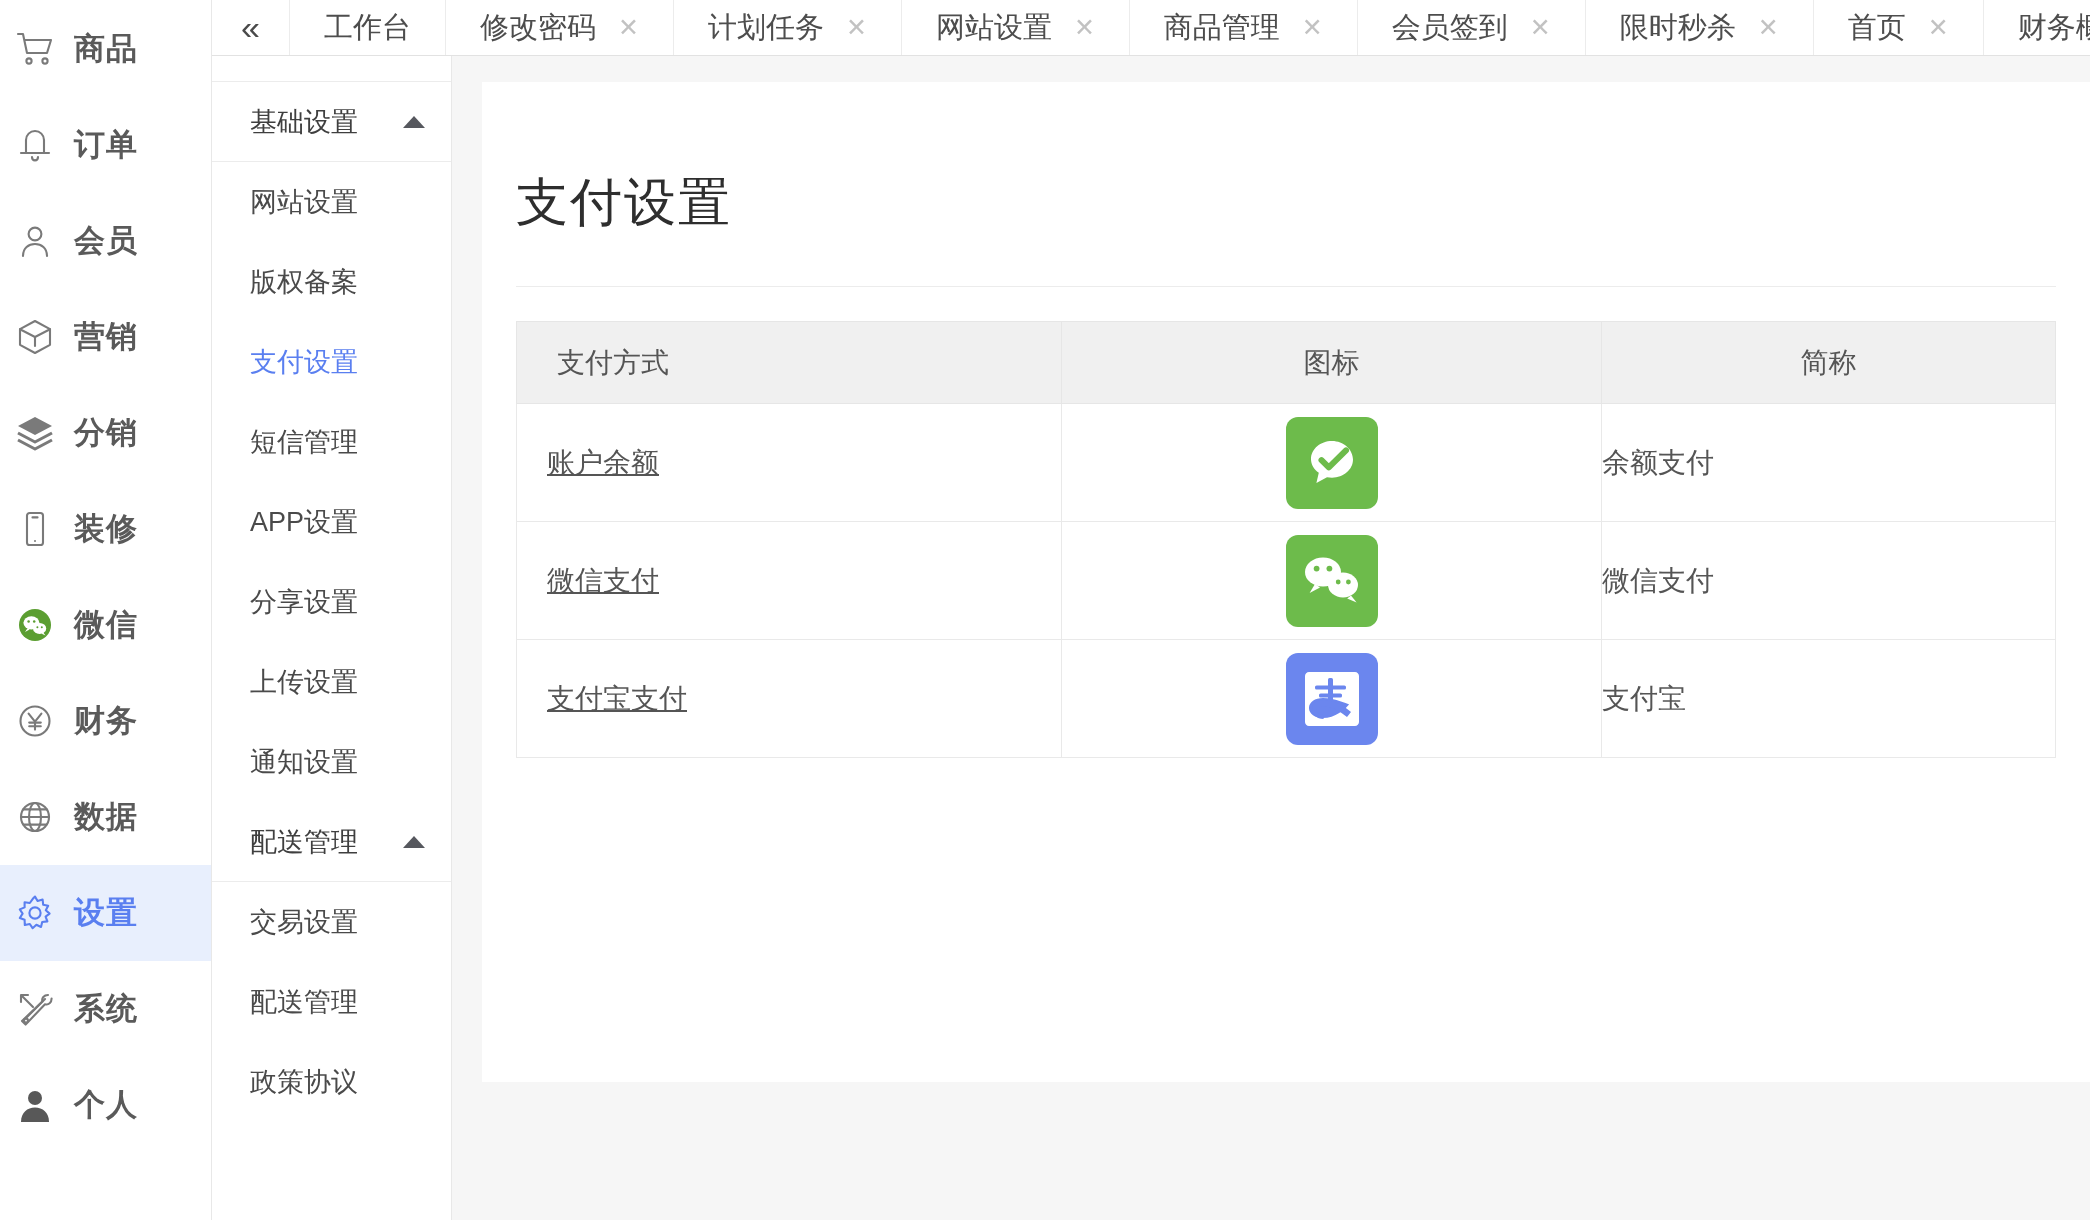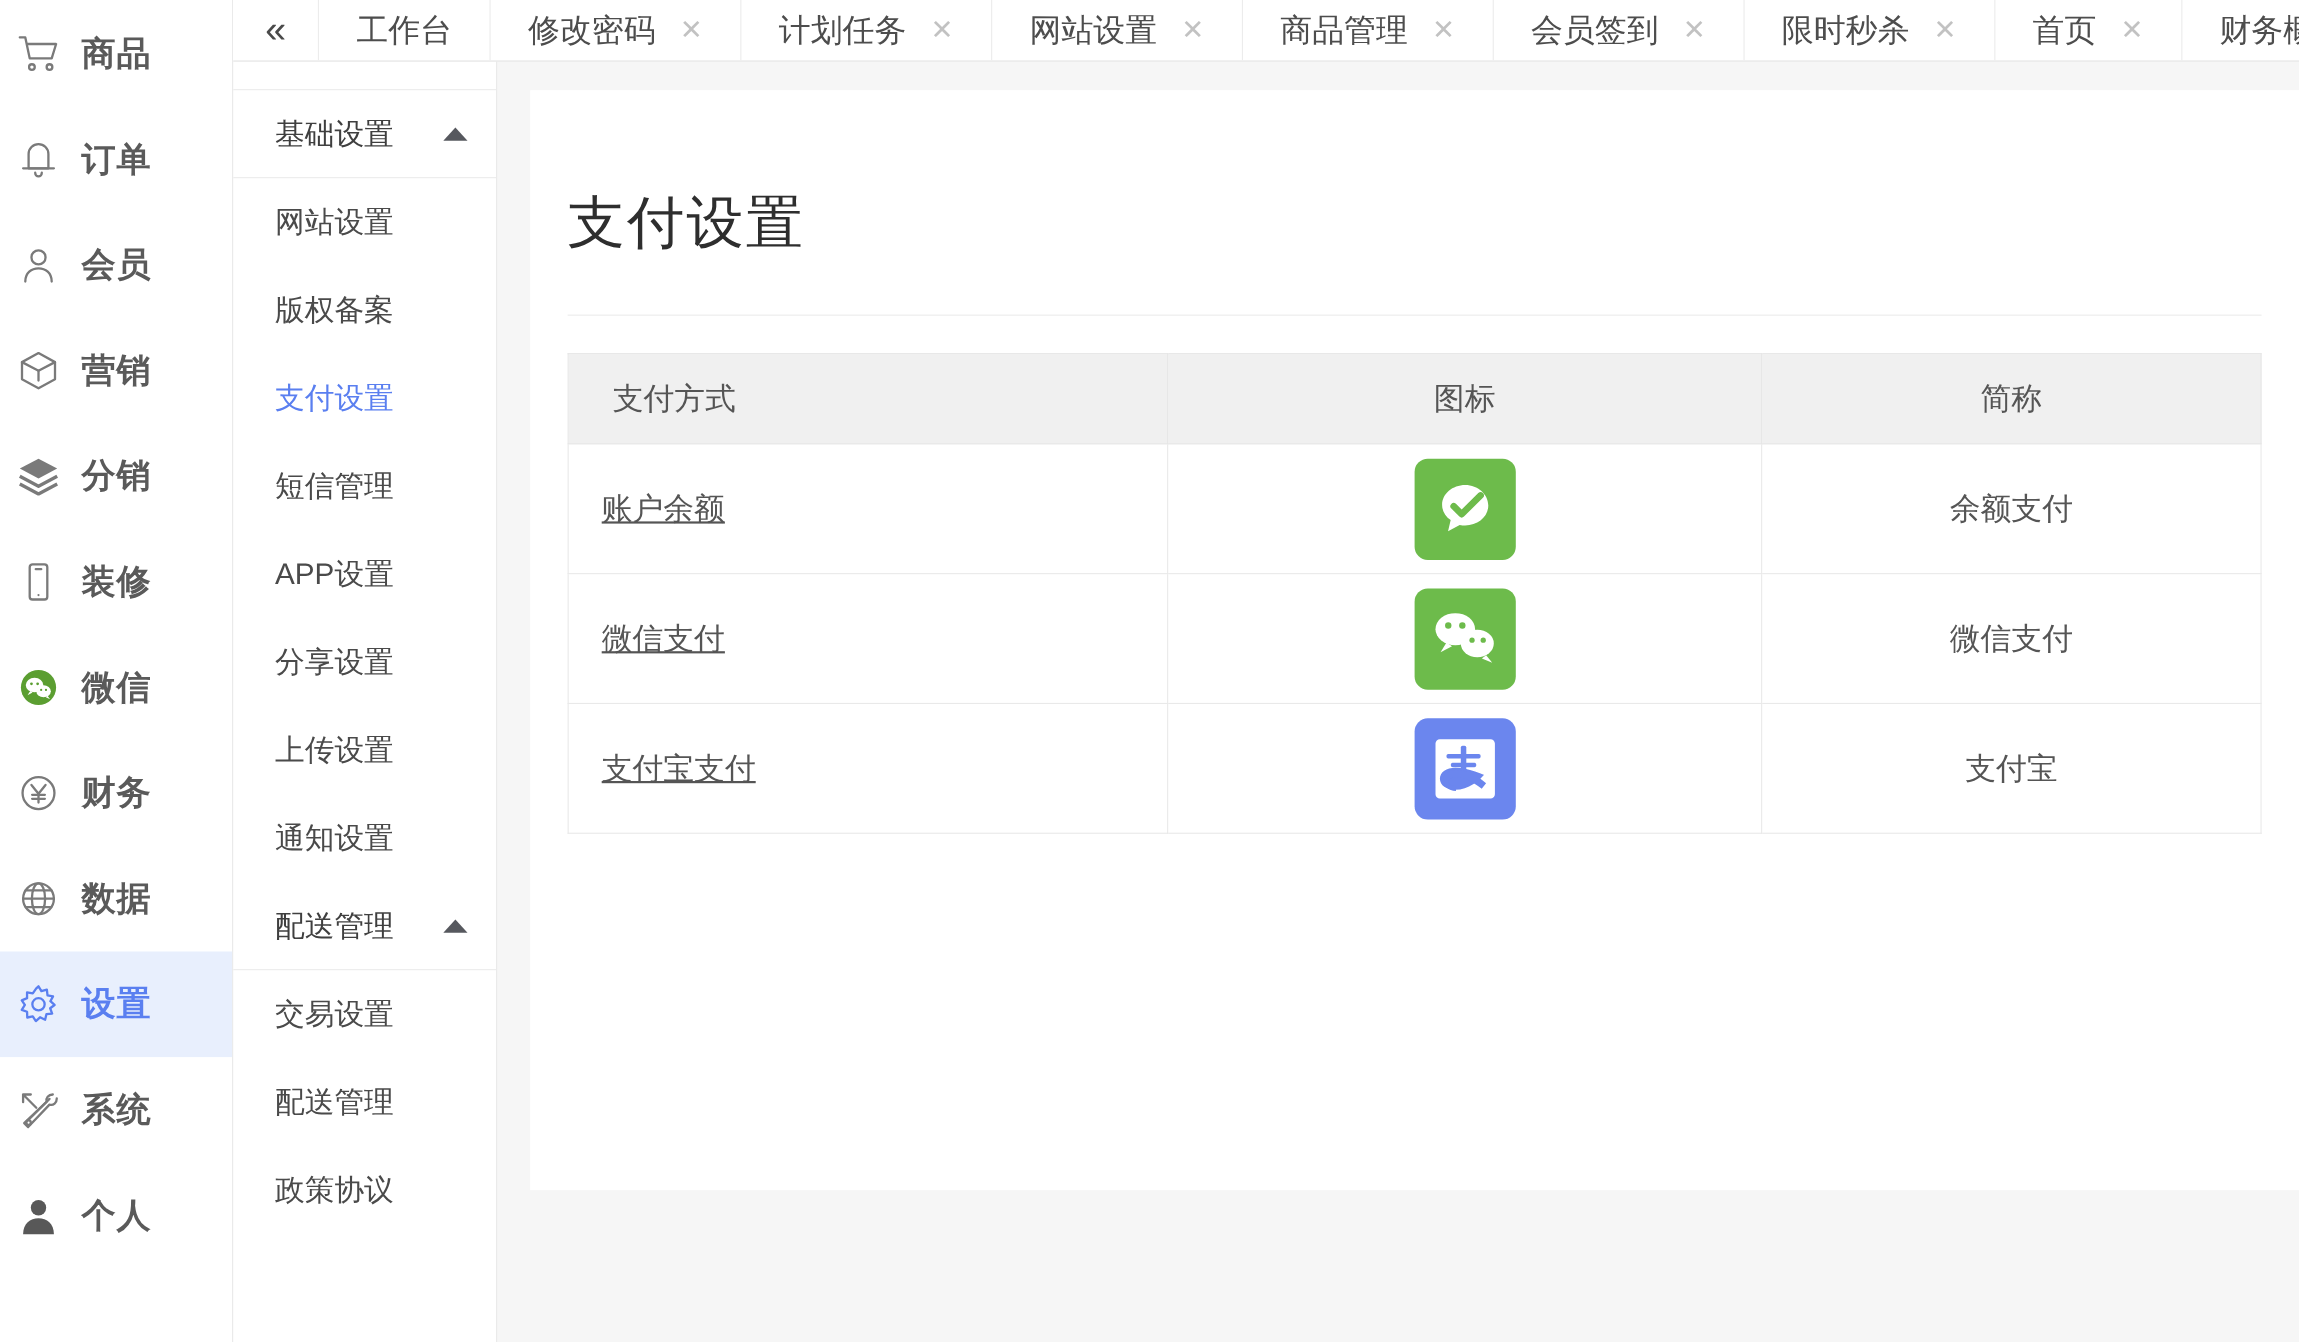--- a/index.html
+++ b/index.html
@@ -177,21 +177,21 @@
   table.pay-table th.col-icon { text-align: center; width: 540px; }
   table.pay-table th.col-short { text-align: center; }
   table.pay-table td {
     border: 1px solid #e9e9e9;
     height: 118px;
     font-size: 28px; color: #555;
     background: #fff;
   }
   table.pay-table td.c-name { text-align: left; padding-left: 30px; text-decoration: underline; }
   table.pay-table td.c-icon { text-align: center; }
-  table.pay-table td.c-short { text-align: center; }
+  table.pay-table td.c-short { }
 
   .pay-ico {
     width: 92px; height: 92px;
     border-radius: 12px;
     display: inline-flex; align-items: center; justify-content: center;
     vertical-align: middle;
   }
   .pay-ico svg { display: block; }
 </style>
 </head>

